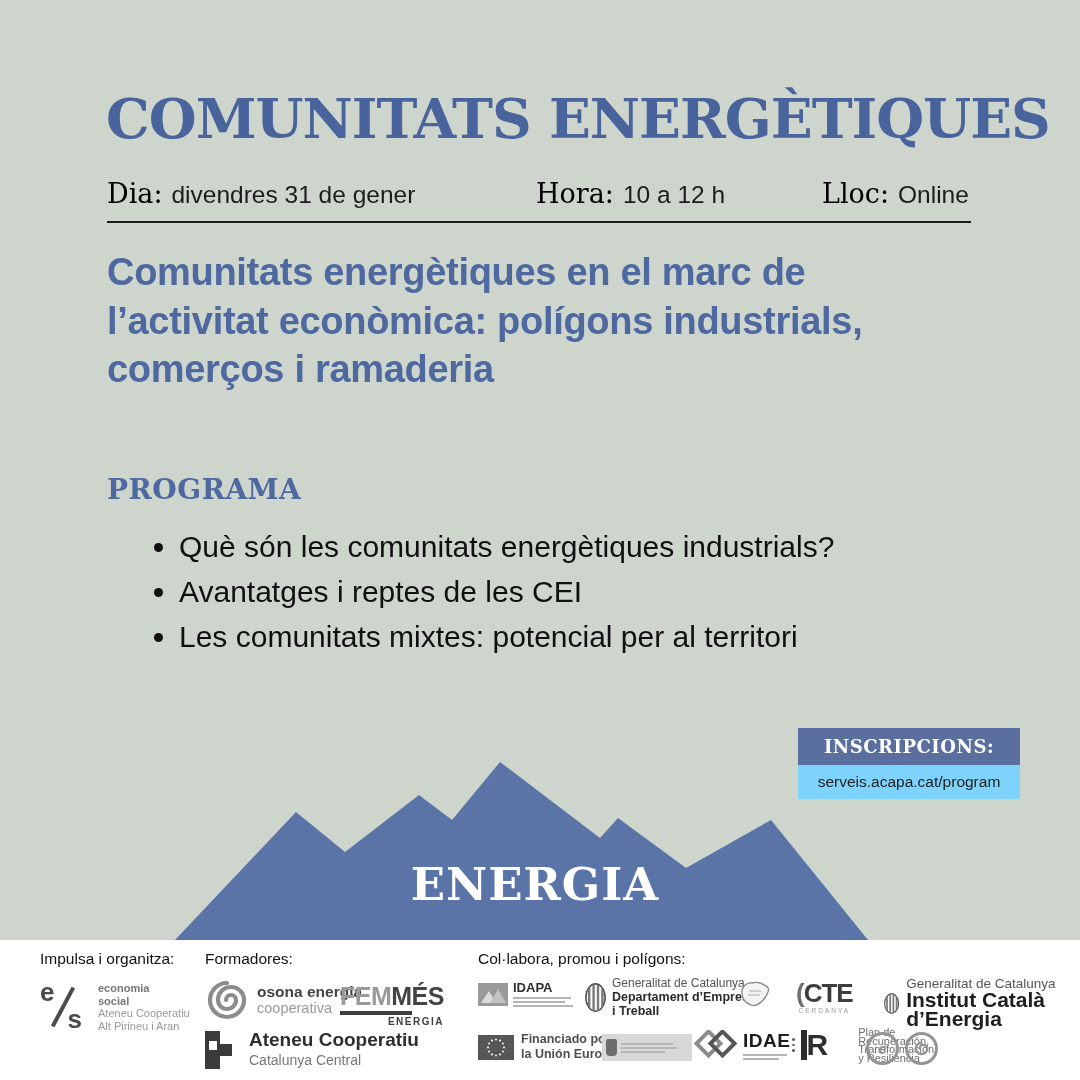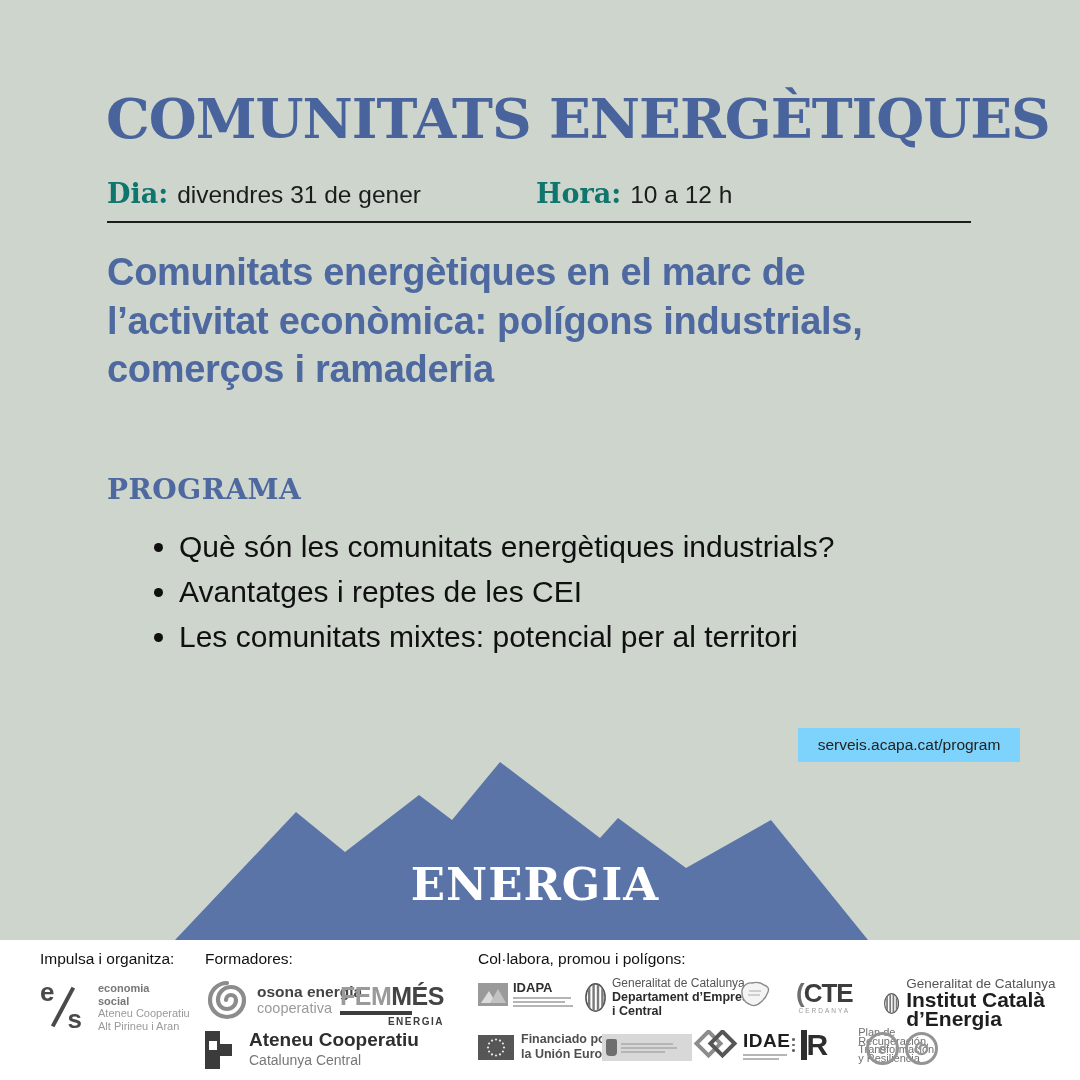--- a/index.html
+++ b/index.html
@@ -3,21 +3,21 @@
 <meta charset="utf-8">
 <style>
   html,body{margin:0;padding:0;background:#fff;}
   .canvas{position:relative;width:1080px;height:1080px;background:#cdd5cc;overflow:hidden;
           font-family:"Liberation Sans",sans-serif;}
 
   
   .title{position:absolute;left:106px;top:86px;font-family:"DejaVu Serif",serif;font-weight:bold;
          font-size:55px;letter-spacing:-1px;color:#49639c;white-space:nowrap;}
   .info{position:absolute;top:178px;white-space:nowrap;}
-  .info .label{font-family:"DejaVu Serif",serif;font-weight:bold;font-size:27px;color:#0f766e;}
+  .info .label{font-family:"DejaVu Serif",serif;font-weight:normal;font-size:27px;color:#000000;}
   .info .value{font-size:24.5px;color:#1c1c1c;margin-left:9px;}
   #info-dia{left:107px}#info-hora{left:536px}#info-lloc{left:822px}
   .divider{position:absolute;left:107px;top:221px;width:864px;height:2px;background:#1d1d1d;}
 
   .subtitle{position:absolute;left:107px;top:248px;width:810px;font-weight:bold;font-size:38px;
             line-height:1.28;color:#4e68a0;letter-spacing:-0.3px;}
 
   .programa{position:absolute;left:107px;top:473px;font-family:"DejaVu Serif",serif;font-weight:bold;
             font-size:28px;color:#4e68a0;letter-spacing:.5px;}
   .bullets{position:absolute;left:145px;top:522px;width:880px;margin:8px;padding-left:26px;}
@@ -86,32 +86,36 @@
 <div class="canvas">
 
   <div class="title">COMUNITATS ENERGÈTIQUES</div>
 
   <div class="info" id="info-dia">
     <span class="label">Dia:</span><span class="value">divendres 31 de gener</span>
   </div>
   <div class="info" id="info-hora">
     <span class="label">Hora:</span><span class="value">10 a 12 h</span>
   </div>
+  <div class="info" id="info-lloc">
+    <span class="label">Lloc:</span><span class="value">Online</span>
+  </div>
   <div class="divider"></div>
 
   <div class="subtitle">Comunitats energètiques en el marc de l’activitat econòmica: polígons industrials, comerços i ramaderia</div>
 
   <div class="programa">PROGRAMA</div>
   <ul class="bullets">
     <li><span>Què són les comunitats energètiques industrials?</span></li>
     <li><span>Avantatges i reptes de les CEI</span></li>
     <li><span>Les comunitats mixtes: potencial per al territori</span></li>
   </ul>
 
   <div class="inscripcions">
+    <div class="insc-bar">INSCRIPCIONS:</div>
     <div class="insc-url">serveis.acapa.cat/program</div>
   </div>
 
   <svg class="mountain" width="1080" height="240" viewBox="0 0 1080 240">
     <polygon fill="#5a74a8" points="175,240 296,112 345,152 419,95 452,120 500,62 600,138 618,118 686,168 771,120 868,240"></polygon>
   </svg>
   <div class="energia">ENERGIA</div>
 
   <div class="footerband">
 
@@ -186,21 +190,21 @@
         <g clip-path="url(#ov1)">
           <rect x="3" y="1" width="2.4" height="27" fill="#7a7a7a"></rect>
           <rect x="7.4" y="1" width="2.4" height="27" fill="#7a7a7a"></rect>
           <rect x="11.8" y="1" width="2.4" height="27" fill="#7a7a7a"></rect>
           <rect x="16.2" y="1" width="2.4" height="27" fill="#7a7a7a"></rect>
         </g>
       </svg>
       <div class="gencat-text">
         <div>Generalitat de Catalunya</div>
         <b>Departament d’Empresa</b>
-        <b style="display:block">i Central</b>
+        <b style="display:block">i Treball</b>
       </div>
     </div>
 
     <div class="logo" style="left:737px;top:38px">
       <svg width="36" height="34" viewBox="0 0 36 34">
         <path d="M5 12 Q8 4 15 5 Q22 3 27 7 Q33 9 31 14 Q29 20 24 24 Q18 30 12 26 Q4 22 5 12 Z" fill="#f4f4f4" stroke="#8a8a8a" stroke-width="1.4"></path>
         <line x1="12" y1="13" x2="24" y2="13" stroke="#aaa" stroke-width="1"></line>
         <line x1="11" y1="17" x2="23" y2="17" stroke="#aaa" stroke-width="1"></line>
       </svg>
     </div>

